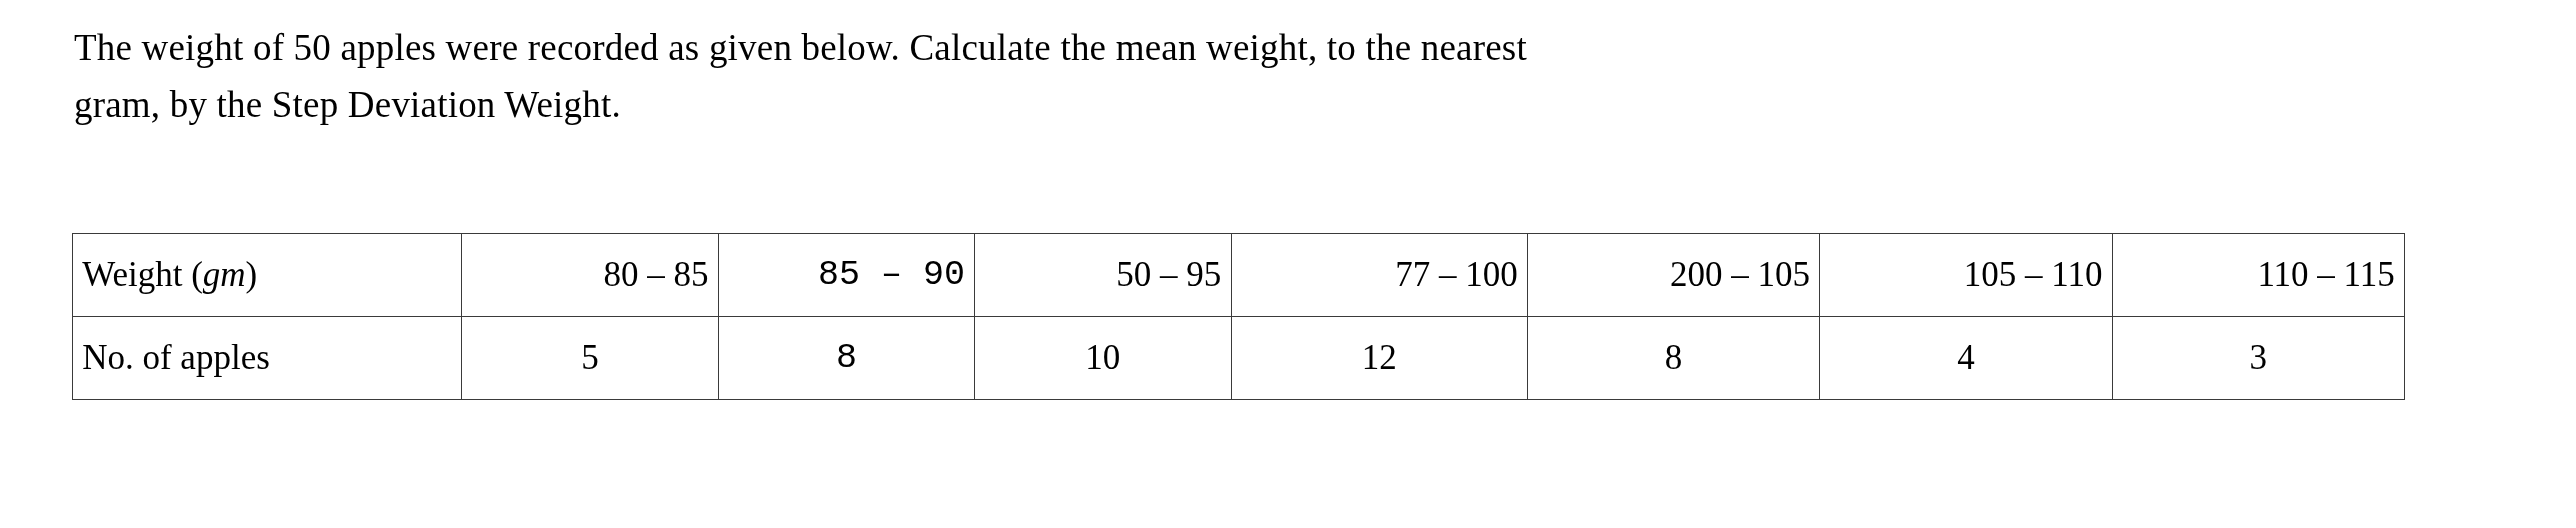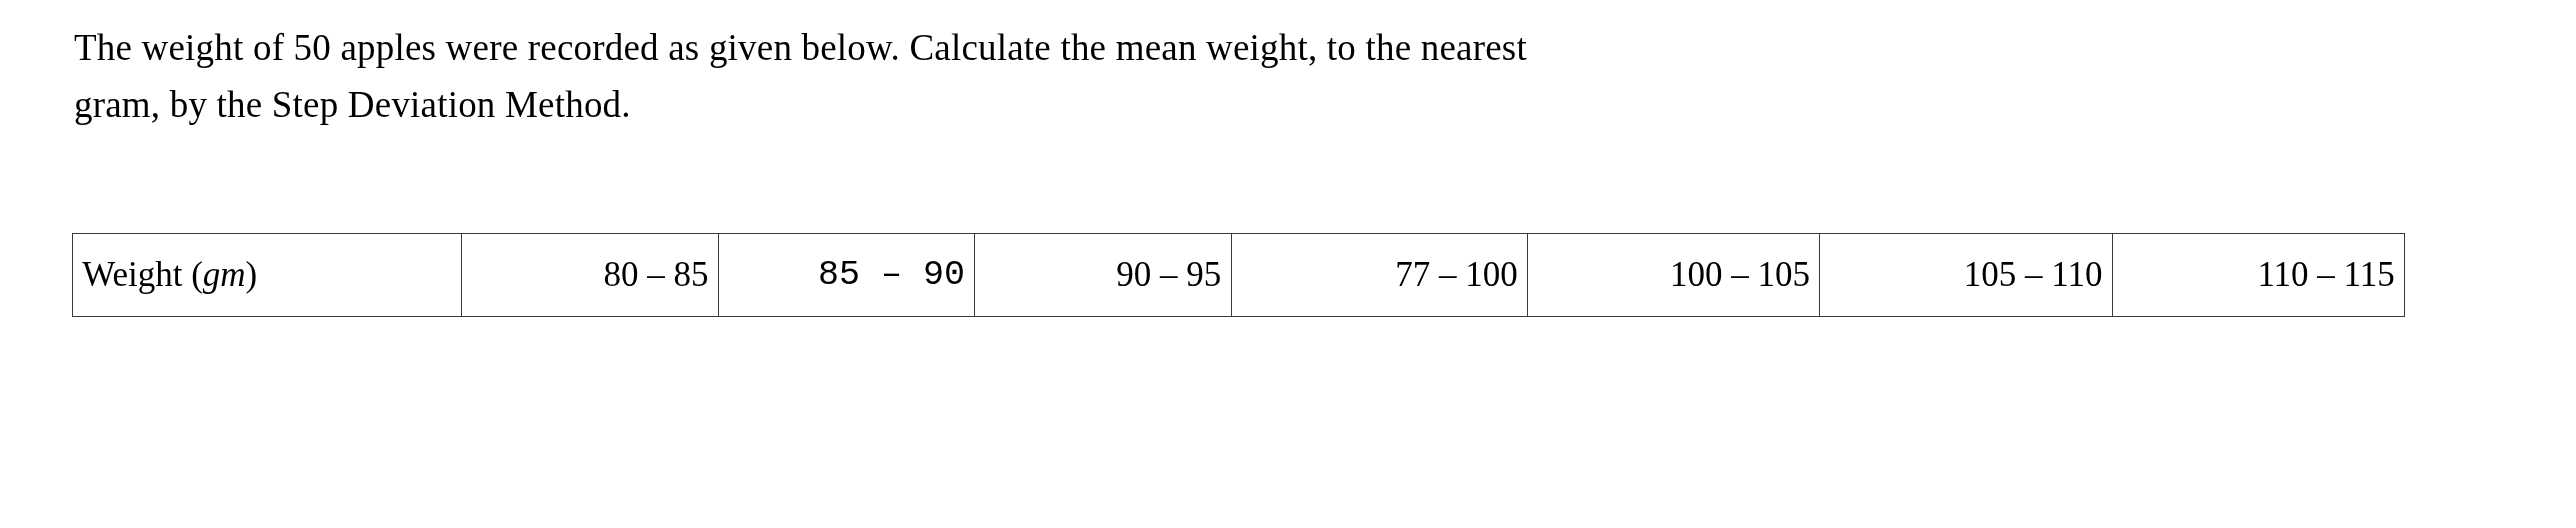--- a/index.html
+++ b/index.html
@@ -74,34 +74,44 @@
     font-style: italic;
   }
 </style>
 </head>
 <body>
 
 <div class="page">
 
   <div class="question-text">
     <span class="line">The weight of 50 apples were recorded as given below. Calculate the mean weight, to the nearest</span>
-    <span class="line">gram, by the Step Deviation Method.</span>
+    <span class="line">gram, by the Step Deviation Weight.</span>
   </div>
 
   <div class="table-wrap">
     <table class="data-table">
       <tbody>
         <tr>
           <td class="row-label"><span>Weight (</span><span class="ital">gm</span><span>)</span></td>
           <td class="cat-cell col-0">80 – 85</td>
           <td class="cat-cell col-1">85 – 90</td>
-          <td class="cat-cell col-2">90 – 95</td>
+          <td class="cat-cell col-2">50 – 95</td>
           <td class="cat-cell col-3">77 – 100</td>
-          <td class="cat-cell col-4">100 – 105</td>
+          <td class="cat-cell col-4">200 – 105</td>
           <td class="cat-cell col-5">105 – 110</td>
           <td class="cat-cell col-6">110 – 115</td>
+        </tr>
+        <tr>
+          <td class="row-label">No. of apples</td>
+          <td class="val-cell col-0">5</td>
+          <td class="val-cell col-1">8</td>
+          <td class="val-cell col-2">10</td>
+          <td class="val-cell col-3">12</td>
+          <td class="val-cell col-4">8</td>
+          <td class="val-cell col-5">4</td>
+          <td class="val-cell col-6">3</td>
         </tr>
       </tbody>
     </table>
   </div>
 
 </div>
 
 
 </body></html>

